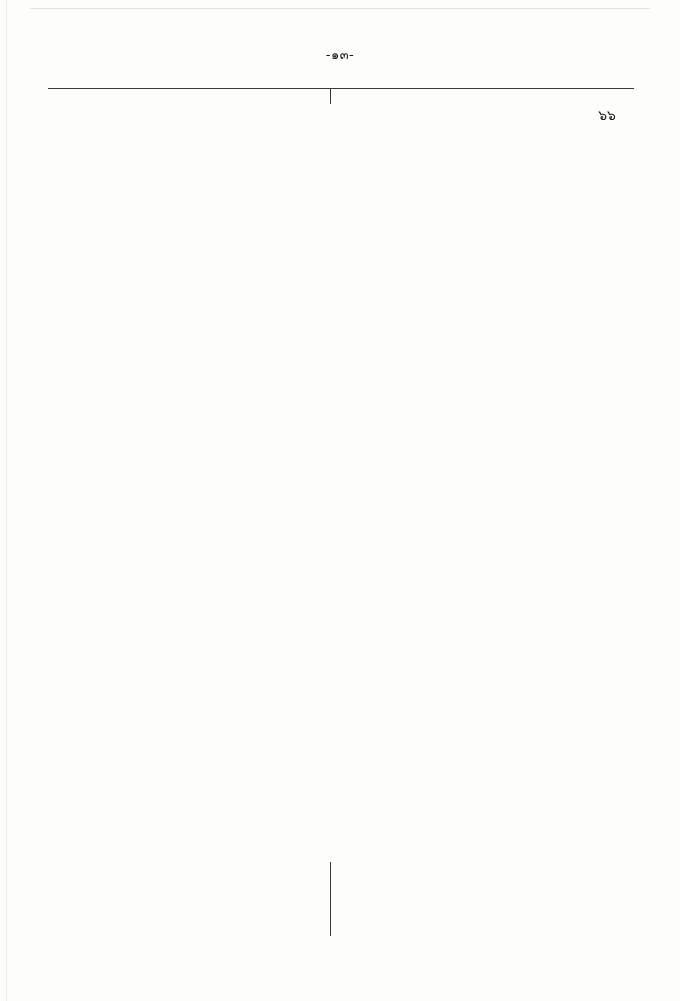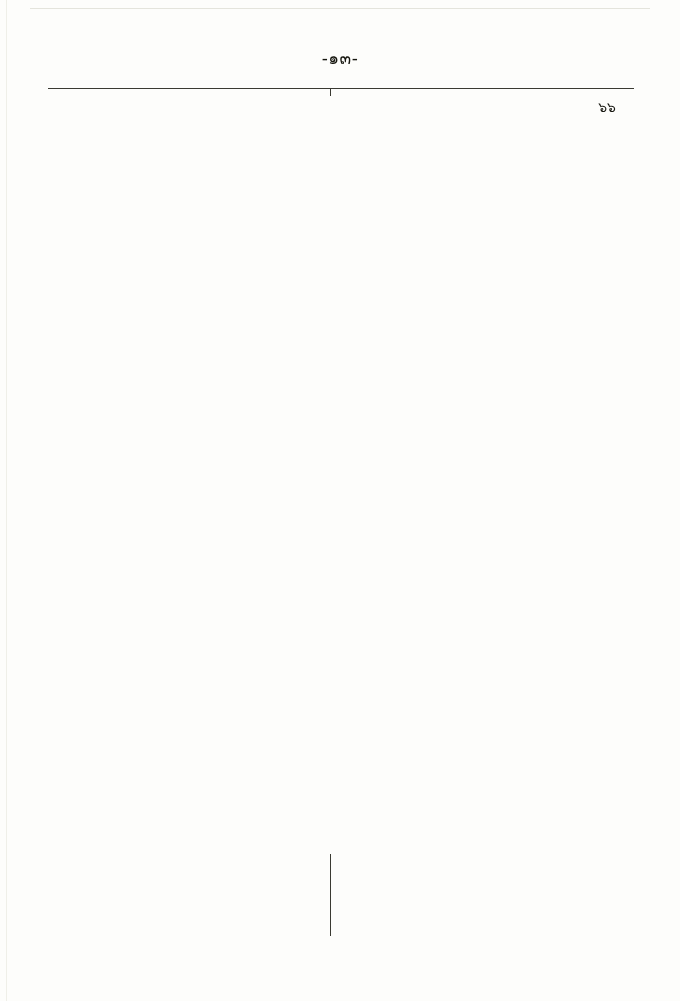--- a/index.html
+++ b/index.html
@@ -36,42 +36,42 @@
     left: 6px;
     width: 1px;
     background: #efefe8;
   }
   .page-number {
     position: absolute;
     top: 44px;
     left: 0;
     right: 0;
     text-align: center;
-    font-size: 17px;
+    font-size: 13px;
     letter-spacing: 0.5px;
   }
   .rule-top {
     position: absolute;
     top: 88px;
     left: 48px;
     width: 586px;
     height: 1px;
     background: #3a3a32;
   }
   .divider {
     position: absolute;
     top: 88px;
     left: 330px;
     width: 1px;
     height: 848px;
     background: #3a3a32;
   }
   .columns {
     position: absolute;
-    top: 96px;
+    top: 104px;
     left: 48px;
     width: 586px;
     display: flex;
   }
   .col {
     width: 282px;
     box-sizing: border-box;
   }
   .col.left { padding-right: 10px; }
   .col.right { padding-left: 22px; }

